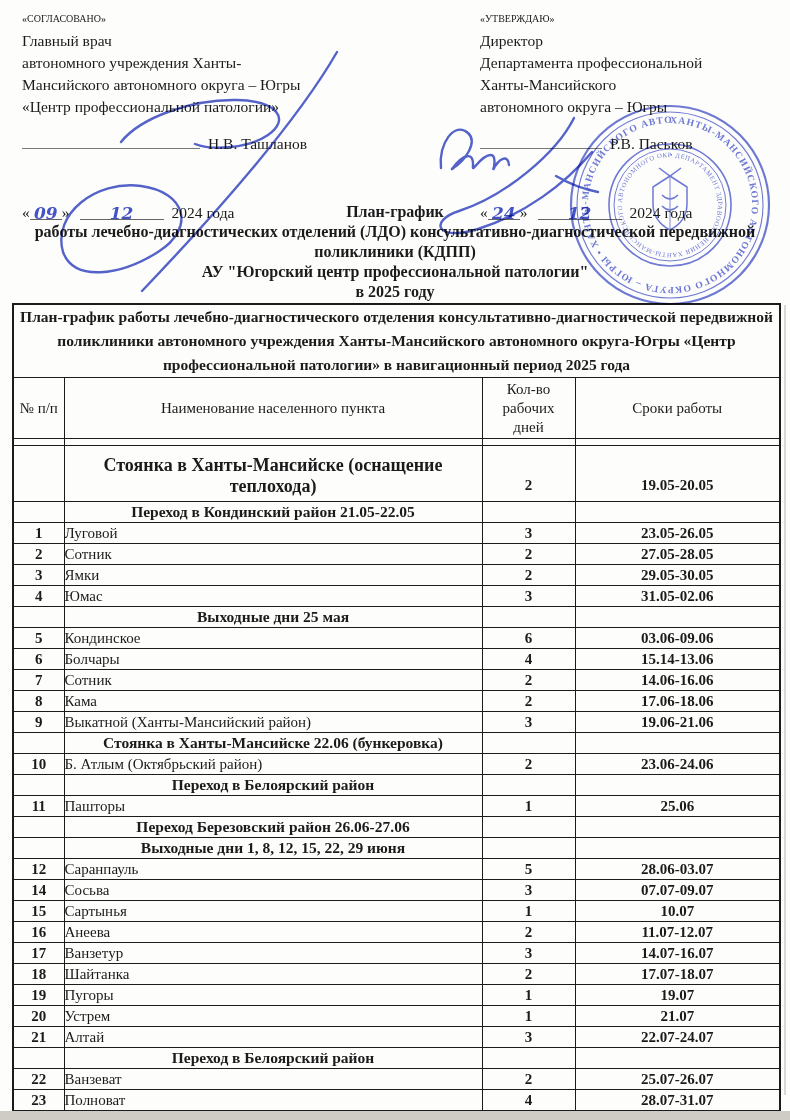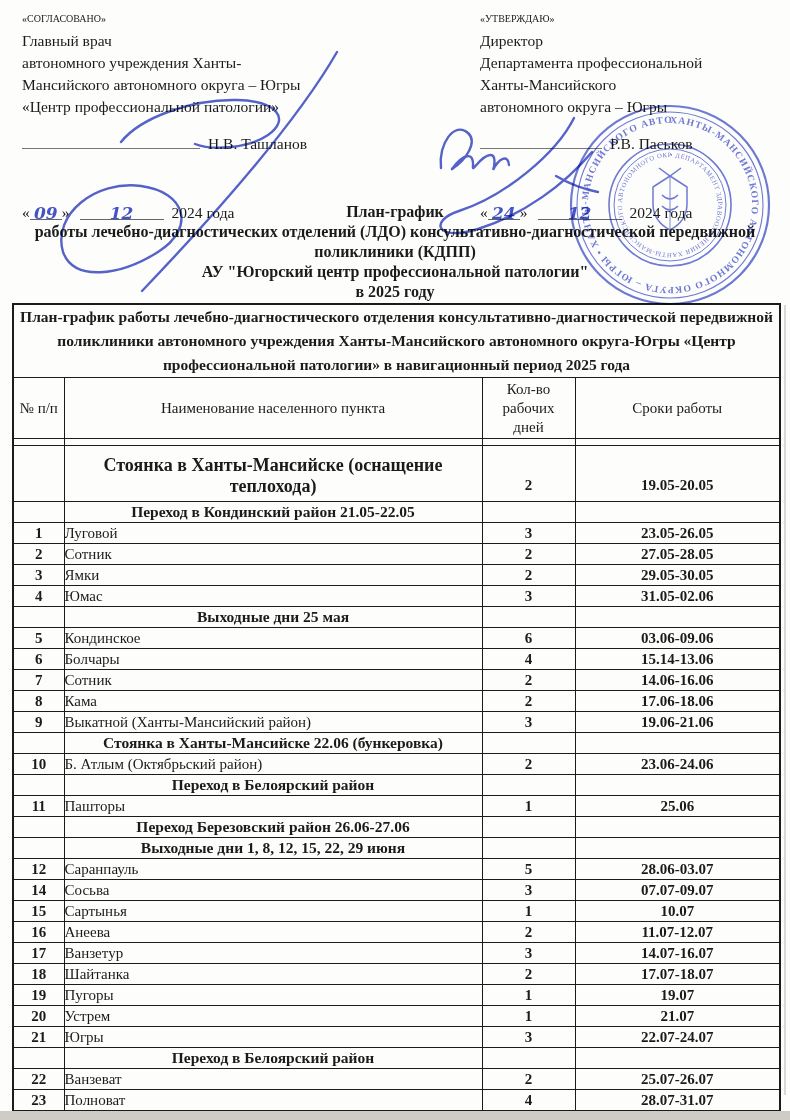--- a/index.html
+++ b/index.html
@@ -272,21 +272,21 @@
           <td class="c-dates">19.07</td>
         </tr>
         <tr class="row-item">
           <td class="c-num">20</td>
           <td class="c-name">Устрем</td>
           <td class="c-days">1</td>
           <td class="c-dates">21.07</td>
         </tr>
         <tr class="row-item">
           <td class="c-num">21</td>
-          <td class="c-name">Югры</td>
+          <td class="c-name">Алтай</td>
           <td class="c-days">3</td>
           <td class="c-dates">22.07-24.07</td>
         </tr>
         <tr class="row-section">
           <td class="c-num"></td>
           <td class="c-name">Переход в Белоярский район</td>
           <td class="c-days"></td>
           <td class="c-dates"></td>
         </tr>
         <tr class="row-item">

